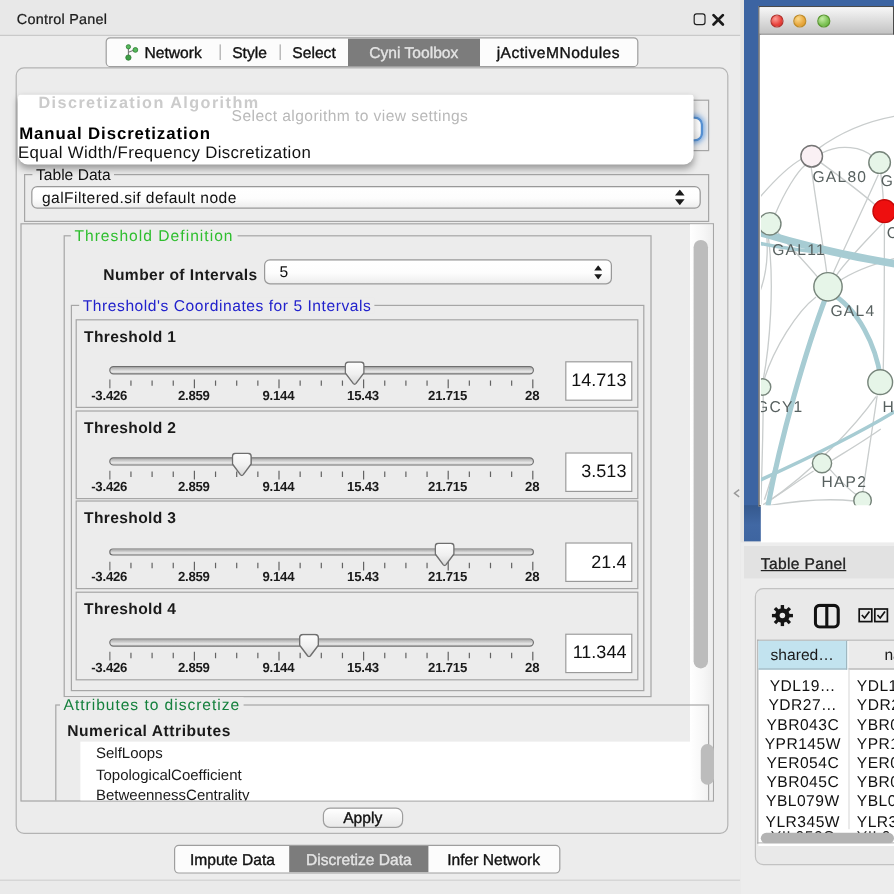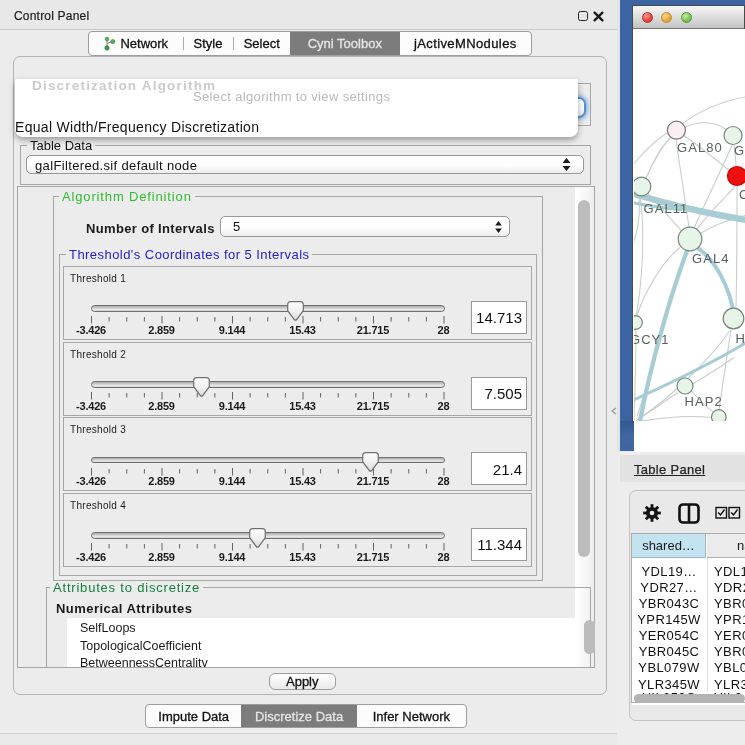--- a/index.html
+++ b/index.html
@@ -23,21 +23,21 @@
 
 .grp { position:absolute; border:1px solid #A6A6A6; }
 .grptitle { position:absolute; background:#ECECEC; padding:0 3px; font-size:13px; line-height:13px; }
 
 .combo { position:absolute; background:linear-gradient(#FFFFFF,#FDFDFD 55%,#EDEDED); border:1px solid #999; border-radius:5px; }
 .combo .ctext { position:absolute; left:8px; top:50%; transform:translateY(-50%); font-size:13px; letter-spacing:.35px; color:#111; white-space:nowrap; }
 
 #popup { position:absolute; left:14.5px; top:79px; width:563.5px; height:58px; background:#FFFFFF; border-radius:2px 2px 8px 8px; box-shadow:0 3px 6px rgba(0,0,0,0.35); z-index:30; }
 
 .thbox { position:absolute; left:63px; width:469px; height:74px; border:1px solid #A6A6A6; }
-.thbox .ttl { position:absolute; left:6px; top:6px; font-size:10px; font-weight:normal; letter-spacing:.3px; }
+.thbox .ttl { position:absolute; left:6px; top:6px; font-size:13px; font-weight:bold; letter-spacing:.3px; }
 .track { position:absolute; left:27px; top:38.5px; width:354px; height:6.5px; border-radius:3.5px; border:1px solid #6F6F6F; background:linear-gradient(#ABABAB,#E6E6E6 70%,#D3D3D3); }
 .vbox { position:absolute; left:407px; top:34px; width:56px; height:33px; background:#fff; border:1.5px solid #999; }
 .vbox span { position:absolute; right:4px; top:50%; transform:translateY(-50%); font-size:15px; color:#111;margin-left:36px; }
 .tlab { position:absolute; top:57px; width:60px; text-align:center; font-size:11px; font-weight:bold; color:#1a1a1a; letter-spacing:-0.2px; }
 .thumb { position:absolute; top:34.3px; }
 
 .vtrack { position:absolute; background:linear-gradient(90deg,#FFFFFF,#F6F6F6 60%,#EDEDED); }
 .vthumb { position:absolute; background:#BCBCBC; border-radius:6px; }
 
 #applybtn { position:absolute; left:269px; top:672.5px; width:66.5px; height:17.5px; border:1px solid #9E9E9E; border-radius:6px; background:linear-gradient(#FFFFFF,#E9E9E9); text-align:center; font-size:13px; -webkit-text-stroke:.3px; line-height:15.5px; color:#111; }
@@ -84,39 +84,40 @@
     <div class="seg dark" style="width:110px">Cyni Toolbox</div>
     <div class="seg" style="width:132px;letter-spacing:.4px">jActiveMNodules</div>
   </div>
   
   <div class="grp" style="left:20px;top:83px;width:571px;height:43px"></div>
   <div class="combo" style="left:26px;top:96.5px;width:560px;height:21px;border:2.5px solid #5590D2;border-radius:7px;box-shadow:0 0 4px 1.5px rgba(100,155,220,.8)"></div>
   
   <div id="popup">
     <span class="abs" style="left:17.5px;top:-1px;font-size:13.5px;font-weight:bold;color:#CBCBCB;letter-spacing:1.2px">Discretization Algorithm</span>
     <span class="abs" style="left:178.5px;top:10px;font-size:13px;color:#B9B9B9;letter-spacing:.35px">Select algorithm to view settings</span>
+    <span class="abs" style="left:1.5px;top:23.5px;font-size:14px;font-weight:bold;color:#000;letter-spacing:.75px">Manual Discretization</span>
     <span class="abs" style="left:0.5px;top:40px;font-size:14px;color:#111;letter-spacing:.3px">Equal Width/Frequency Discretization</span>
   </div>
   
   <div class="grp" style="left:20px;top:145px;width:571px;height:40px"></div>
   <span class="grptitle" style="left:27px;top:139px;color:#111">Table Data</span>
   <div class="combo" style="left:26px;top:154.5px;width:557.5px;height:19px">
     <span class="ctext" style="transform:translateY(calc(-50% + 1px))">galFiltered.sif default node</span>
     <svg class="abs" style="right:12px;top:2.5px" width="9" height="13" viewBox="0 0 9 13">
         <path d="M4.5,0 L8.5,5 H0.5 Z" fill="#1a1a1a"></path>
         <path d="M4.5,13 L8.5,8 H0.5 Z" fill="#1a1a1a"></path>
       </svg>
   </div>
   
   <div class="grp" id="scrollpane" style="left:17px;top:186px;width:578px;height:482px;border-color:#A6A6A6"></div>
   <div class="vtrack" style="left:575px;top:187px;width:19px;height:480px"></div>
   <div class="vthumb" style="left:578px;top:200px;width:12px;height:357px"></div>
   
   <div class="grp" style="left:53px;top:196px;width:490px;height:385px"></div>
-  <span class="grptitle" style="left:59px;top:190px;color:#2EBE2E;letter-spacing:.85px">Algorithm Definition</span>
+  <span class="grptitle" style="left:59px;top:190px;color:#2EBE2E;letter-spacing:.85px">Threshold Definition</span>
   <span class="abs" style="left:86px;top:221px;font-size:13px;font-weight:bold;letter-spacing:.35px">Number of Intervals</span>
   <div class="combo" style="left:220px;top:216px;width:290px;height:20.5px">
     <span class="ctext" style="left:12px;letter-spacing:0">5</span>
     <svg class="abs" style="right:7px;top:4px" width="7" height="12" viewBox="0 0 7 12">
         <path d="M3.5,0 L6.8,4.5 H0.2 Z" fill="#1a1a1a"></path>
         <path d="M3.5,12 L6.8,7.5 H0.2 Z" fill="#1a1a1a"></path>
       </svg>
   </div>
   
   <div class="grp" style="left:59px;top:254px;width:478px;height:322px"></div>
@@ -203,21 +204,21 @@
       <span class="tlab" style="left:-3.0px">-3.426</span>
       <span class="tlab" style="left:67.5px">2.859</span>
       <span class="tlab" style="left:138.0px">9.144</span>
       <span class="tlab" style="left:208.5px">15.43</span>
       <span class="tlab" style="left:279.0px">21.715</span>
       <span class="tlab" style="left:349.5px">28</span>
       <div class="thumb" style="left:128.8px"><svg width="17" height="20" viewBox="0 0 17 20">
           <path d="M3.6,0.7 H13.4 Q16.3,0.7 16.3,3.6 V9.7 L9.7,18.5 Q8.5,19.9 7.3,18.5 L0.7,9.7 V3.6 Q0.7,0.7 3.6,0.7 Z" fill="url(#tg)" stroke="#6F6F6F" stroke-width="1.2"></path>
         </svg></div>
       <div class="vbox">
-        <span>7.505</span>
+        <span>3.513</span>
       </div>
     </div>
   <div class="thbox" style="top:417.2px">
       <span class="ttl">Threshold 3</span>
       <div class="track"></div>
       <svg class="abs" style="left:26.5px;top:49.5px" width="356" height="9" viewBox="0 0 356 9">
         <g stroke="#636363" stroke-width="1">
           <line x1="0.50" y1="0" x2="0.50" y2="7.5"></line>
           <line x1="18.12" y1="1" x2="18.12" y2="5.5"></line>
           <line x1="35.75" y1="1" x2="35.75" y2="5.5"></line>

